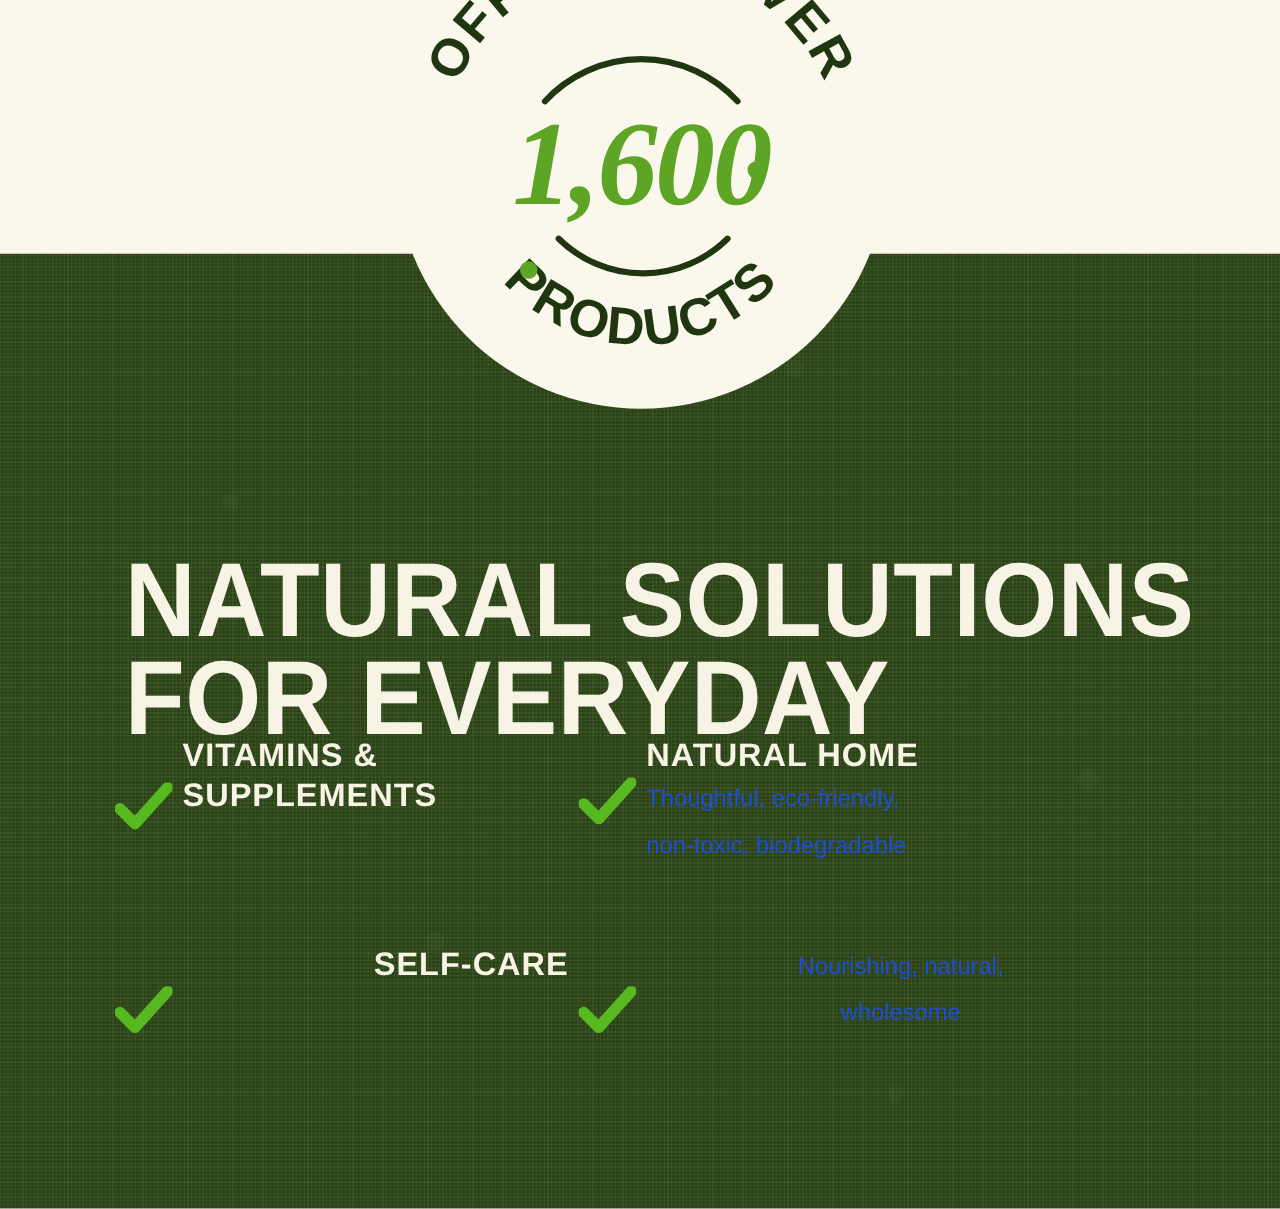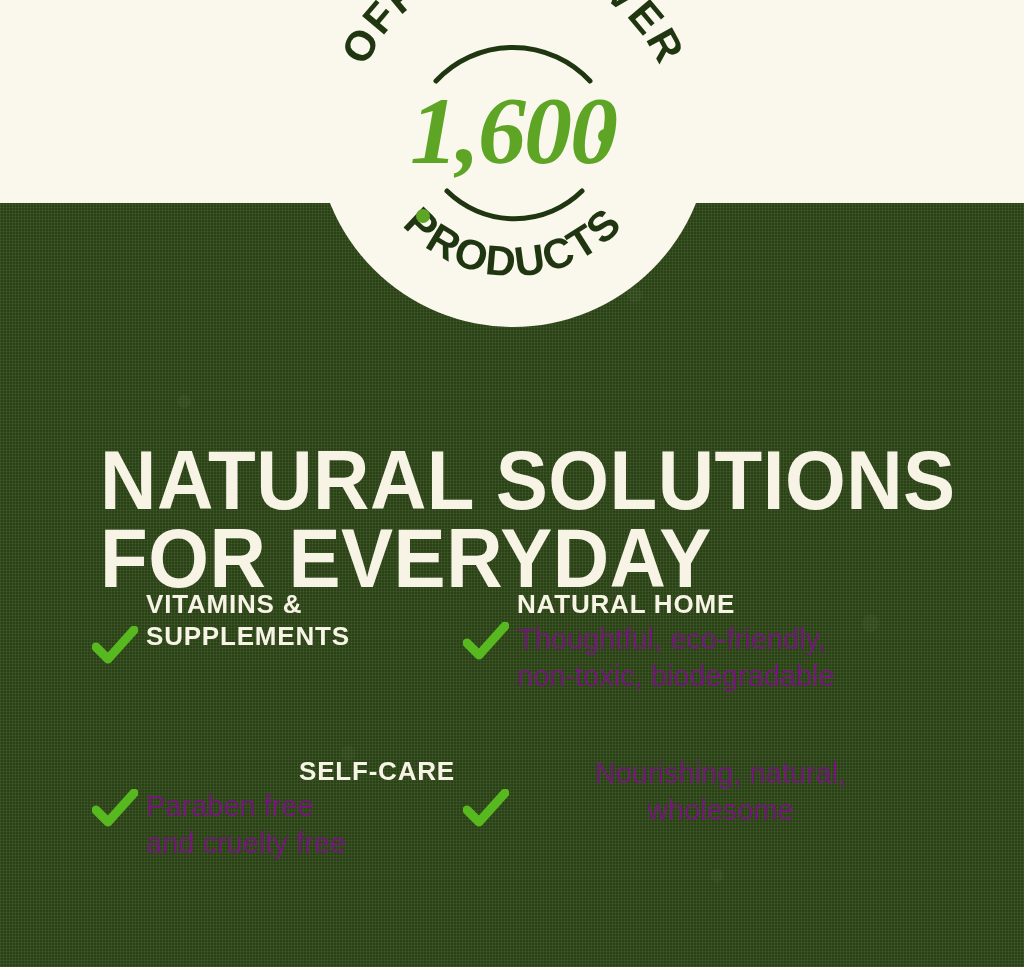--- a/index.html
+++ b/index.html
@@ -152,24 +152,24 @@
   .feature-title {
     color: #F7F4E6;
     font-family: "Liberation Sans", sans-serif;
     font-weight: bold;
     font-size: 26px;
     line-height: 32px;
     letter-spacing: 0.8px;
     margin: 0 0 1px 0;
   }
   .feature-desc {
-    color: #701a75;
+    color: #1d4ed8;
     font-family: "Liberation Sans", sans-serif;
     font-weight: normal;
-    font-size: 29px;
+    font-size: 19px;
     line-height: 37px;
     margin: 0;
     white-space: pre-line;
   }
   .row-gap { height: 60px; }
 </style>
 </head>
 <body>
 
 <div id="page">
@@ -245,22 +245,20 @@
     <div class="feature-row">
       <div class="feature-col-left">
         <div class="feature align-top">
           <span class="check-wrap">
             <svg class="check-icon" viewBox="0 0 46 40" xmlns="http://www.w3.org/2000/svg">
               <path d="M 4,21 L 16,33 L 42,4"></path>
             </svg>
           </span>
           <span class="feature-text">
             <span class="feature-title" style="white-space:pre-line; display:block;text-align:right;">SELF-CARE</span>
-            <span class="feature-desc" style="display:block;">Paraben free
-and cruelty free</span>
           </span>
         </div>
       </div>
       <div class="feature-col-right">
         <div class="feature align-top">
           <span class="check-wrap">
             <svg class="check-icon" viewBox="0 0 46 40" xmlns="http://www.w3.org/2000/svg">
               <path d="M 4,21 L 16,33 L 42,4"></path>
             </svg>
           </span>

